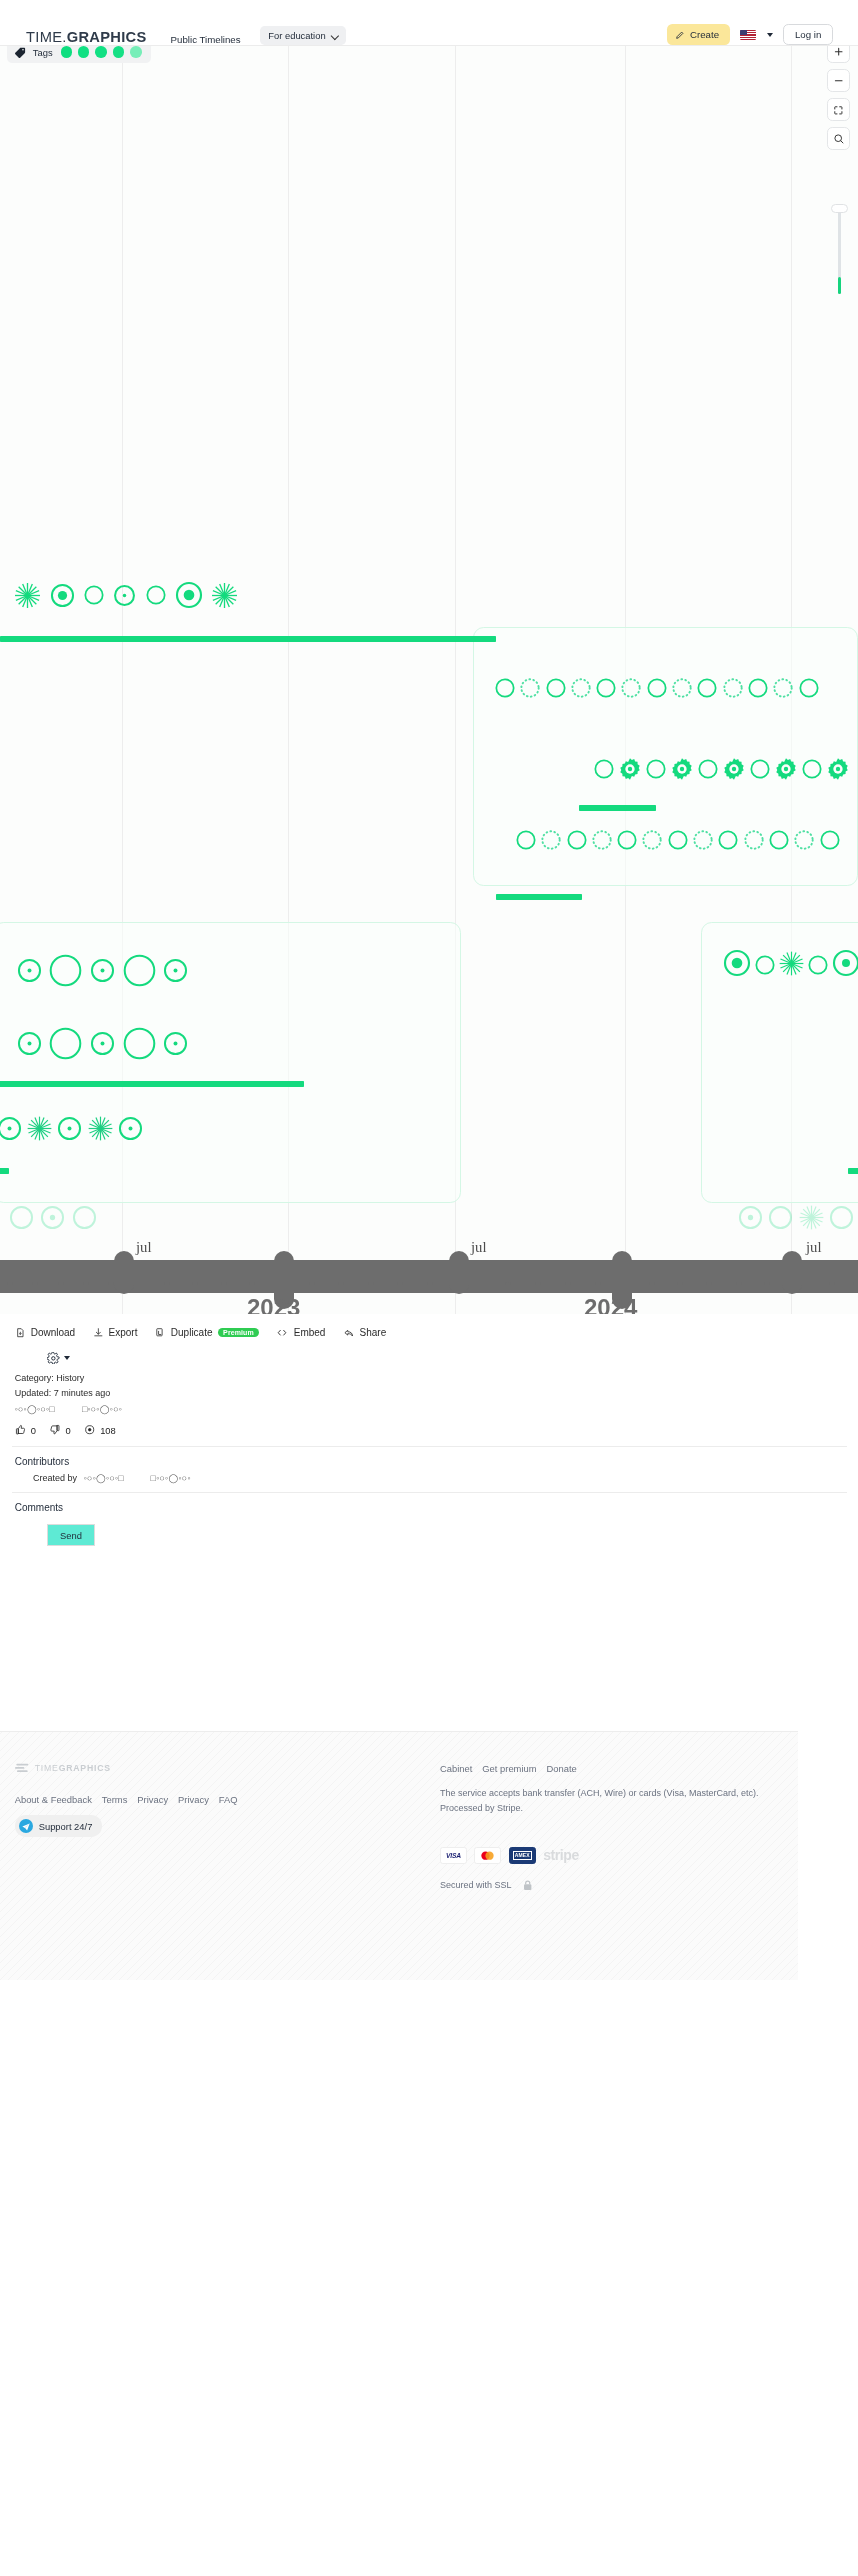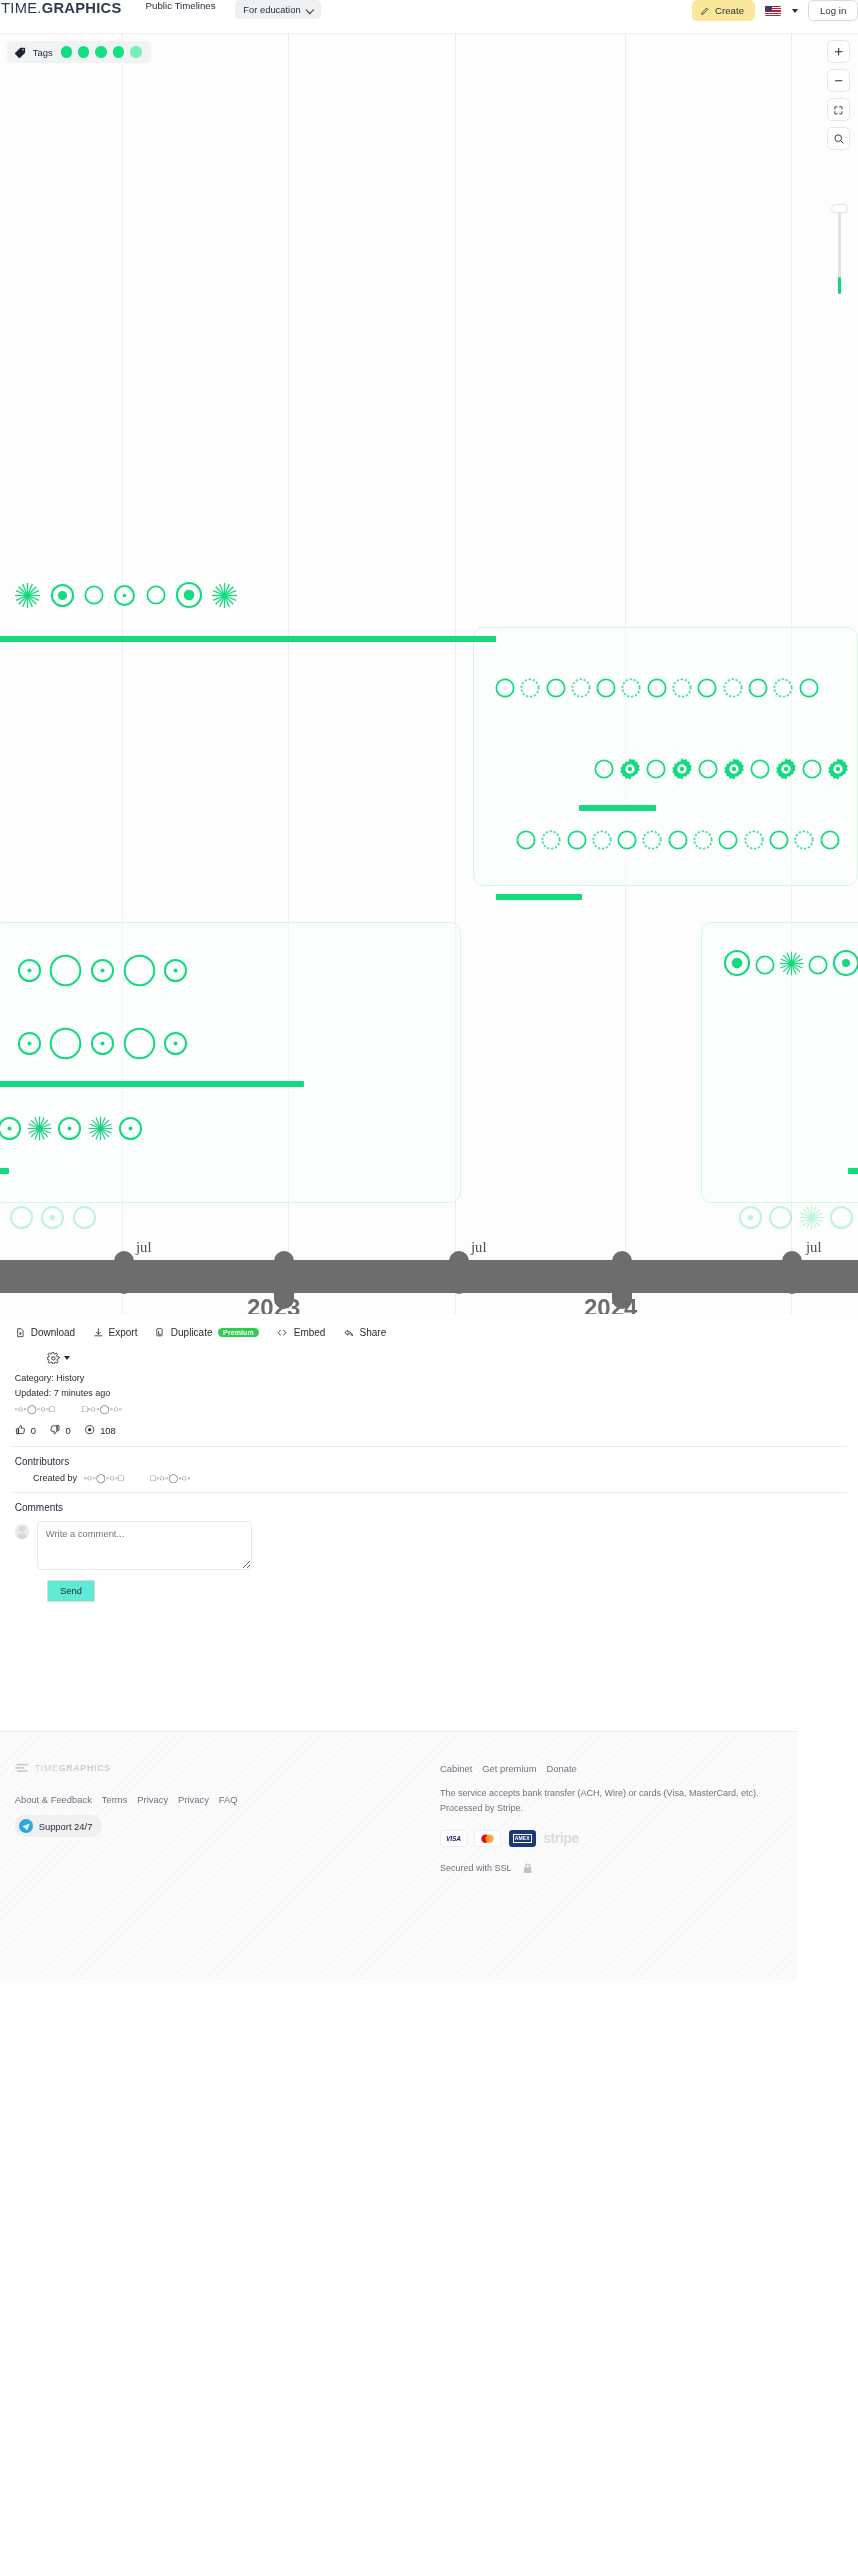--- a/index.html
+++ b/index.html
@@ -5,23 +5,23 @@
   * { box-sizing: border-box; margin:0; padding:0; }
   html,body { background:#ffffff; }
   body {
     width:859px; height:2576px; position:relative;
     font-family:"Liberation Sans", sans-serif;
     color:#2d3748; overflow:hidden;
   }
 
   
   .header{
-    position:absolute; top:0; left:0; width:859px; height:34px;
+    position:absolute; top:0; left:0; width:859px; height:46px;
     background:#ffffff; border-bottom:0.7px solid #ececec;
-    display:flex; align-items:flex-start; padding:0 1px; z-index:60;
+    display:flex; align-items:flex-end; padding:0 26px; z-index:60;
   }
   .logo{ font-size:14.7px; letter-spacing:0.3px; color:#2f3b4a; white-space:nowrap;}
   .logo .lt{ font-weight:400; }
   .logo .hv{ font-weight:800; }
   .nav-link{
     margin-left:24px; font-size:9.7px; color:#1f2937; white-space:nowrap;
   }
   .pill-select{
     margin-left:19px; background:#eff0f2; border-radius:4.7px;
     padding:4px 7.4px 4px 8.7px; font-size:9.4px; color:#1f2937;
@@ -140,21 +140,21 @@
   .f-logo .txt .l1{ font-weight:400; }
   .f-links{ margin-top:20px; display:flex; gap:10px; font-size:9.4px; color:#6b7280; white-space:nowrap;}
   .tg{
     margin-top:10.7px; display:inline-flex; align-items:center; gap:5.3px;
     background:#f0f0f0; border-radius:10.7px; padding:3.3px 9.4px 3.3px 4px; font-size:9.4px; color:#1f2937;
   }
   .tg-ic{ width:14.7px;height:14.7px;border-radius:50%;background:#2aa8e0; position:relative;}
   .f-right{ position:absolute; left:440px; top:31px; width:401px; }
   .f-right .links{ display:flex; gap:10px; font-size:9.4px; color:#6b7280;}
   .f-right .desc{ margin-top:12px; font-size:9px; color:#6b7280; line-height:1.65; max-width:348px;}
-  .cards{ margin-top:14px; display:flex; align-items:center; gap:7.4px;}
+  .cards{ margin-top:31px; display:flex; align-items:center; gap:7.4px;}
   .card{ width:27px;height:17.4px;border-radius:2.7px;background:#fff;border:0.7px solid #eee;
          display:flex;align-items:center;justify-content:center;}
   .ssl{ margin-top:16px; font-size:9px;color:#6b7280; display:flex; align-items:center; gap:11px;}
 </style>
 </head>
 <body>
 
 <div class="header">
   <div class="logo">
     <span class="lt">TIME.</span><span class="hv">GRAPHICS</span>
@@ -725,24 +725,20 @@
   <div class="hr"></div>
   <div class="sect-h">Contributors</div>
   <div class="contrib">
     <span>Created by</span>
     <span class="tofu">◦○◦◯◦○◦□</span>
     <span class="tofu" style="margin-left:20px">□◦○◦◯◦○◦</span>
   </div>
 
   <div class="hr"></div>
   <div class="sect-h">Comments</div>
-  <div class="cmt-row">
-    <div class="avatar"></div>
-    <textarea class="cmt-box" placeholder="Write a comment..." style=""></textarea>
-  </div>
   <button class="send">Send</button>
 </div>
 
 <div class="footer">
   <div class="f-left">
     <div class="f-logo">
       <svg width="14.7" height="10.7" viewBox="0 0 22 16">
         <rect x="2" y="1" width="18" height="2.6" rx="1.3" fill="#c9cdd1"></rect>
         <rect x="0" y="6" width="14" height="2.6" rx="1.3" fill="#c9cdd1"></rect>
         <rect x="3" y="11" width="16" height="2.6" rx="1.3" fill="#c9cdd1"></rect>

